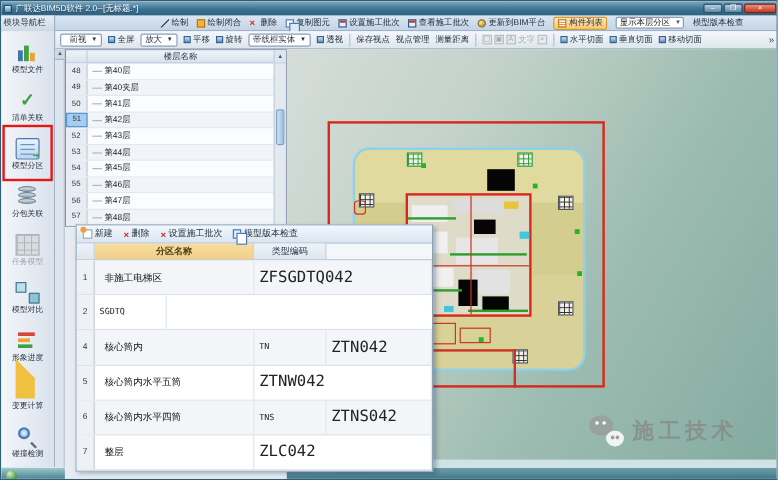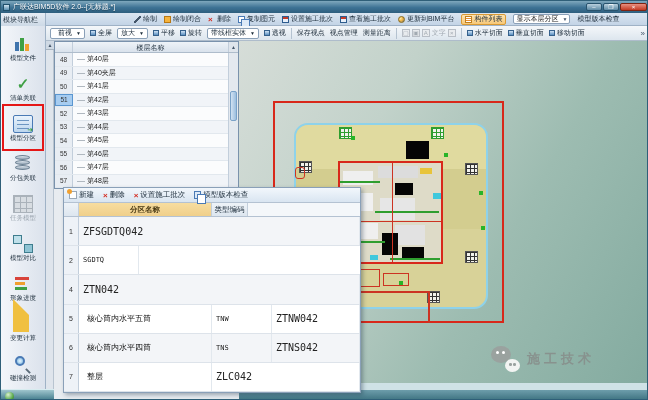--- a/index.html
+++ b/index.html
@@ -124,21 +124,21 @@
   .strip-dark { position:absolute; left:0; top:349px; width:410px; height:11px; background:linear-gradient(#6d9dab,#3a6f7d); }
   
   .watermark { position:absolute; left:252px; top:305px; display:flex; align-items:center; gap:6px; z-index:2; }
   .wm-icon { position:relative; width:30px; height:26px; }
   .wm-icon .big { position:absolute; left:0; top:0; width:20px; height:17px; border-radius:50%; background:#9aa29f; }
   .wm-icon .big:before,.wm-icon .big:after { content:""; position:absolute; top:5px; width:3px; height:3px; border-radius:50%; background:#fff; }
   .wm-icon .big:before { left:5px; } .wm-icon .big:after { left:11px; }
   .wm-icon .small { position:absolute; right:1px; bottom:0; width:15px; height:13px; border-radius:50%; background:#f2f4f2; }
   .wm-icon .small:before,.wm-icon .small:after { content:""; position:absolute; top:4px; width:2.5px; height:2.5px; border-radius:50%; background:#9aa29f; }
   .wm-icon .small:before { left:4px; } .wm-icon .small:after { left:8px; }
-  .wm-text { font-size:13px; letter-spacing:4px; color:#878d8a; font-weight:bold; opacity:.85; }
+  .wm-text { font-size:18px; letter-spacing:4px; color:#878d8a; font-weight:bold; opacity:.85; }
   
   .floor-panel {
     position:absolute; left:8px; top:0; width:185px; height:148px; z-index:3;
     background:#fff; border:1px solid #7a92ac; display:flex; flex-direction:column;
   }
   .floor-head { height:11px; display:flex; border-bottom:1px solid #aebccb; background:linear-gradient(#eef3f8,#d9e2ec); }
   .floor-head .hn { width:18px; border-right:1px solid #c2cedb; }
   .floor-head .ht { flex:1; font-size:7px; text-align:center; line-height:11px; color:#243442; }
   .floor-head .hs { width:10px; background:#dfe5ec; font-size:5px; text-align:center; line-height:10px; color:#44566a; border-left:1px solid #c2cedb; }
   .floor-body { flex:1; display:flex; }
@@ -162,30 +162,30 @@
   .pop-tb-item { display:flex; align-items:center; gap:2px; white-space:nowrap; }
   .i-new { position:relative; width:8px; height:8px; background:#fff; border:1px solid #9aa8b8; }
   .i-new:before { content:""; position:absolute; left:-3px; top:-3px; width:5px; height:5px; background:#f0a030; border-radius:50%; }
   .i-copy2 { position:relative; width:7px; height:8px; border:1px solid #4a7ab5; background:#dce9f7; }
   .i-copy2:after { content:""; position:absolute; left:2px; top:2px; width:7px; height:8px; border:1px solid #4a7ab5; background:#fff; }
   .pop-table { flex:1; display:flex; flex-direction:column; }
   .pop-head { height:14px; display:flex; border-bottom:1px solid #b4c2d2; }
   .pop-head .c { font-size:7.5px; display:flex; align-items:center; justify-content:center; border-right:1px solid #c2cedb; background:linear-gradient(#eef3f8,#dde6ef); color:#243442; }
   .pop-head .c0 { width:15px; }
   .pop-head .c1 { width:133px; background:linear-gradient(#f7ddA0,#f0cf8a); background:linear-gradient(#f7dda0,#f0cf8a); font-weight:bold; color:#4a3a14; }
-  .pop-head .c2 { width:36px; }
+  .pop-head .c2 { width:60px; }
   .pop-head .c3 { flex:1;margin-top:28px; }
   .prow { flex:1; display:flex; border-bottom:1px solid #dde3ea; background:#fff; }
   .prow:nth-child(even) { background:#f3f5f8; }
   .prow .c { display:flex; align-items:center; border-right:1px solid #e2e8ee; }
   .prow .c0 { width:15px; justify-content:center; font-size:7px; background:#eef2f7; border-right:1px solid #c2cedb; color:#333; }
   .prow:first-child .c0 { background:#f7ecd2; border:1px solid #d9b86a; }
   .prow .c1 { width:133px; font-size:8px; padding-left:8px; color:#111; }
   .prow .c2 { width:60px; font-size:7px; font-family:"DejaVu Sans Mono",monospace; padding-left:4px; color:#222; }
-  .prow .c3 { flex:1; font-size:10px; font-family:"DejaVu Sans Mono",monospace; padding-left:4px; color:#222; }
+  .prow .c3 { flex:1; font-size:13px; font-family:"DejaVu Sans Mono",monospace; padding-left:4px; color:#222; }
   
   .taskbar-bit { position:absolute; left:0; top:388px; width:53px; height:12px; z-index:10;
     background:linear-gradient(#9fc5cd,#3a7585); border-top:1px solid #d8ecf0; }
   .taskbar-bit .orb { position:absolute; left:4px; top:2px; width:9px; height:9px; border-radius:50%;
     background:radial-gradient(circle at 35% 30%,#d8f0d0,#58a848 60%,#2a6a30); }
 </style>
 </head>
 <body>
 
 <div class="app">
@@ -513,34 +513,36 @@
       </div>
       <div class="pop-table">
         <div class="pop-head">
           <span class="c c0"></span>
           <span class="c c1">分区名称</span>
           <span class="c c2">类型编码</span>
           <span class="c c3">分区编码</span>
         </div>
         <div class="prow">
           <span class="c c0">1</span>
+          <span class="c c1">非施工电梯区</span>
           <span class="c c3">ZFSGDTQ042</span>
         </div>
         <div class="prow">
           <span class="c c0">2</span>
           <span class="c c2">SGDTQ</span>
         </div>
         <div class="prow">
           <span class="c c0">4</span>
+          <span class="c c1">核心筒内</span>
+          <span class="c c2">TN</span>
           <span class="c c3">ZTN042</span>
         </div>
         <div class="prow">
           <span class="c c0">5</span>
           <span class="c c1">核心筒内水平五筒</span>
-          <span class="c c2">TNW</span>
           <span class="c c3">ZTNW042</span>
         </div>
         <div class="prow">
           <span class="c c0">6</span>
           <span class="c c1">核心筒内水平四筒</span>
           <span class="c c2">TNS</span>
           <span class="c c3">ZTNS042</span>
         </div>
         <div class="prow">
           <span class="c c0">7</span>

